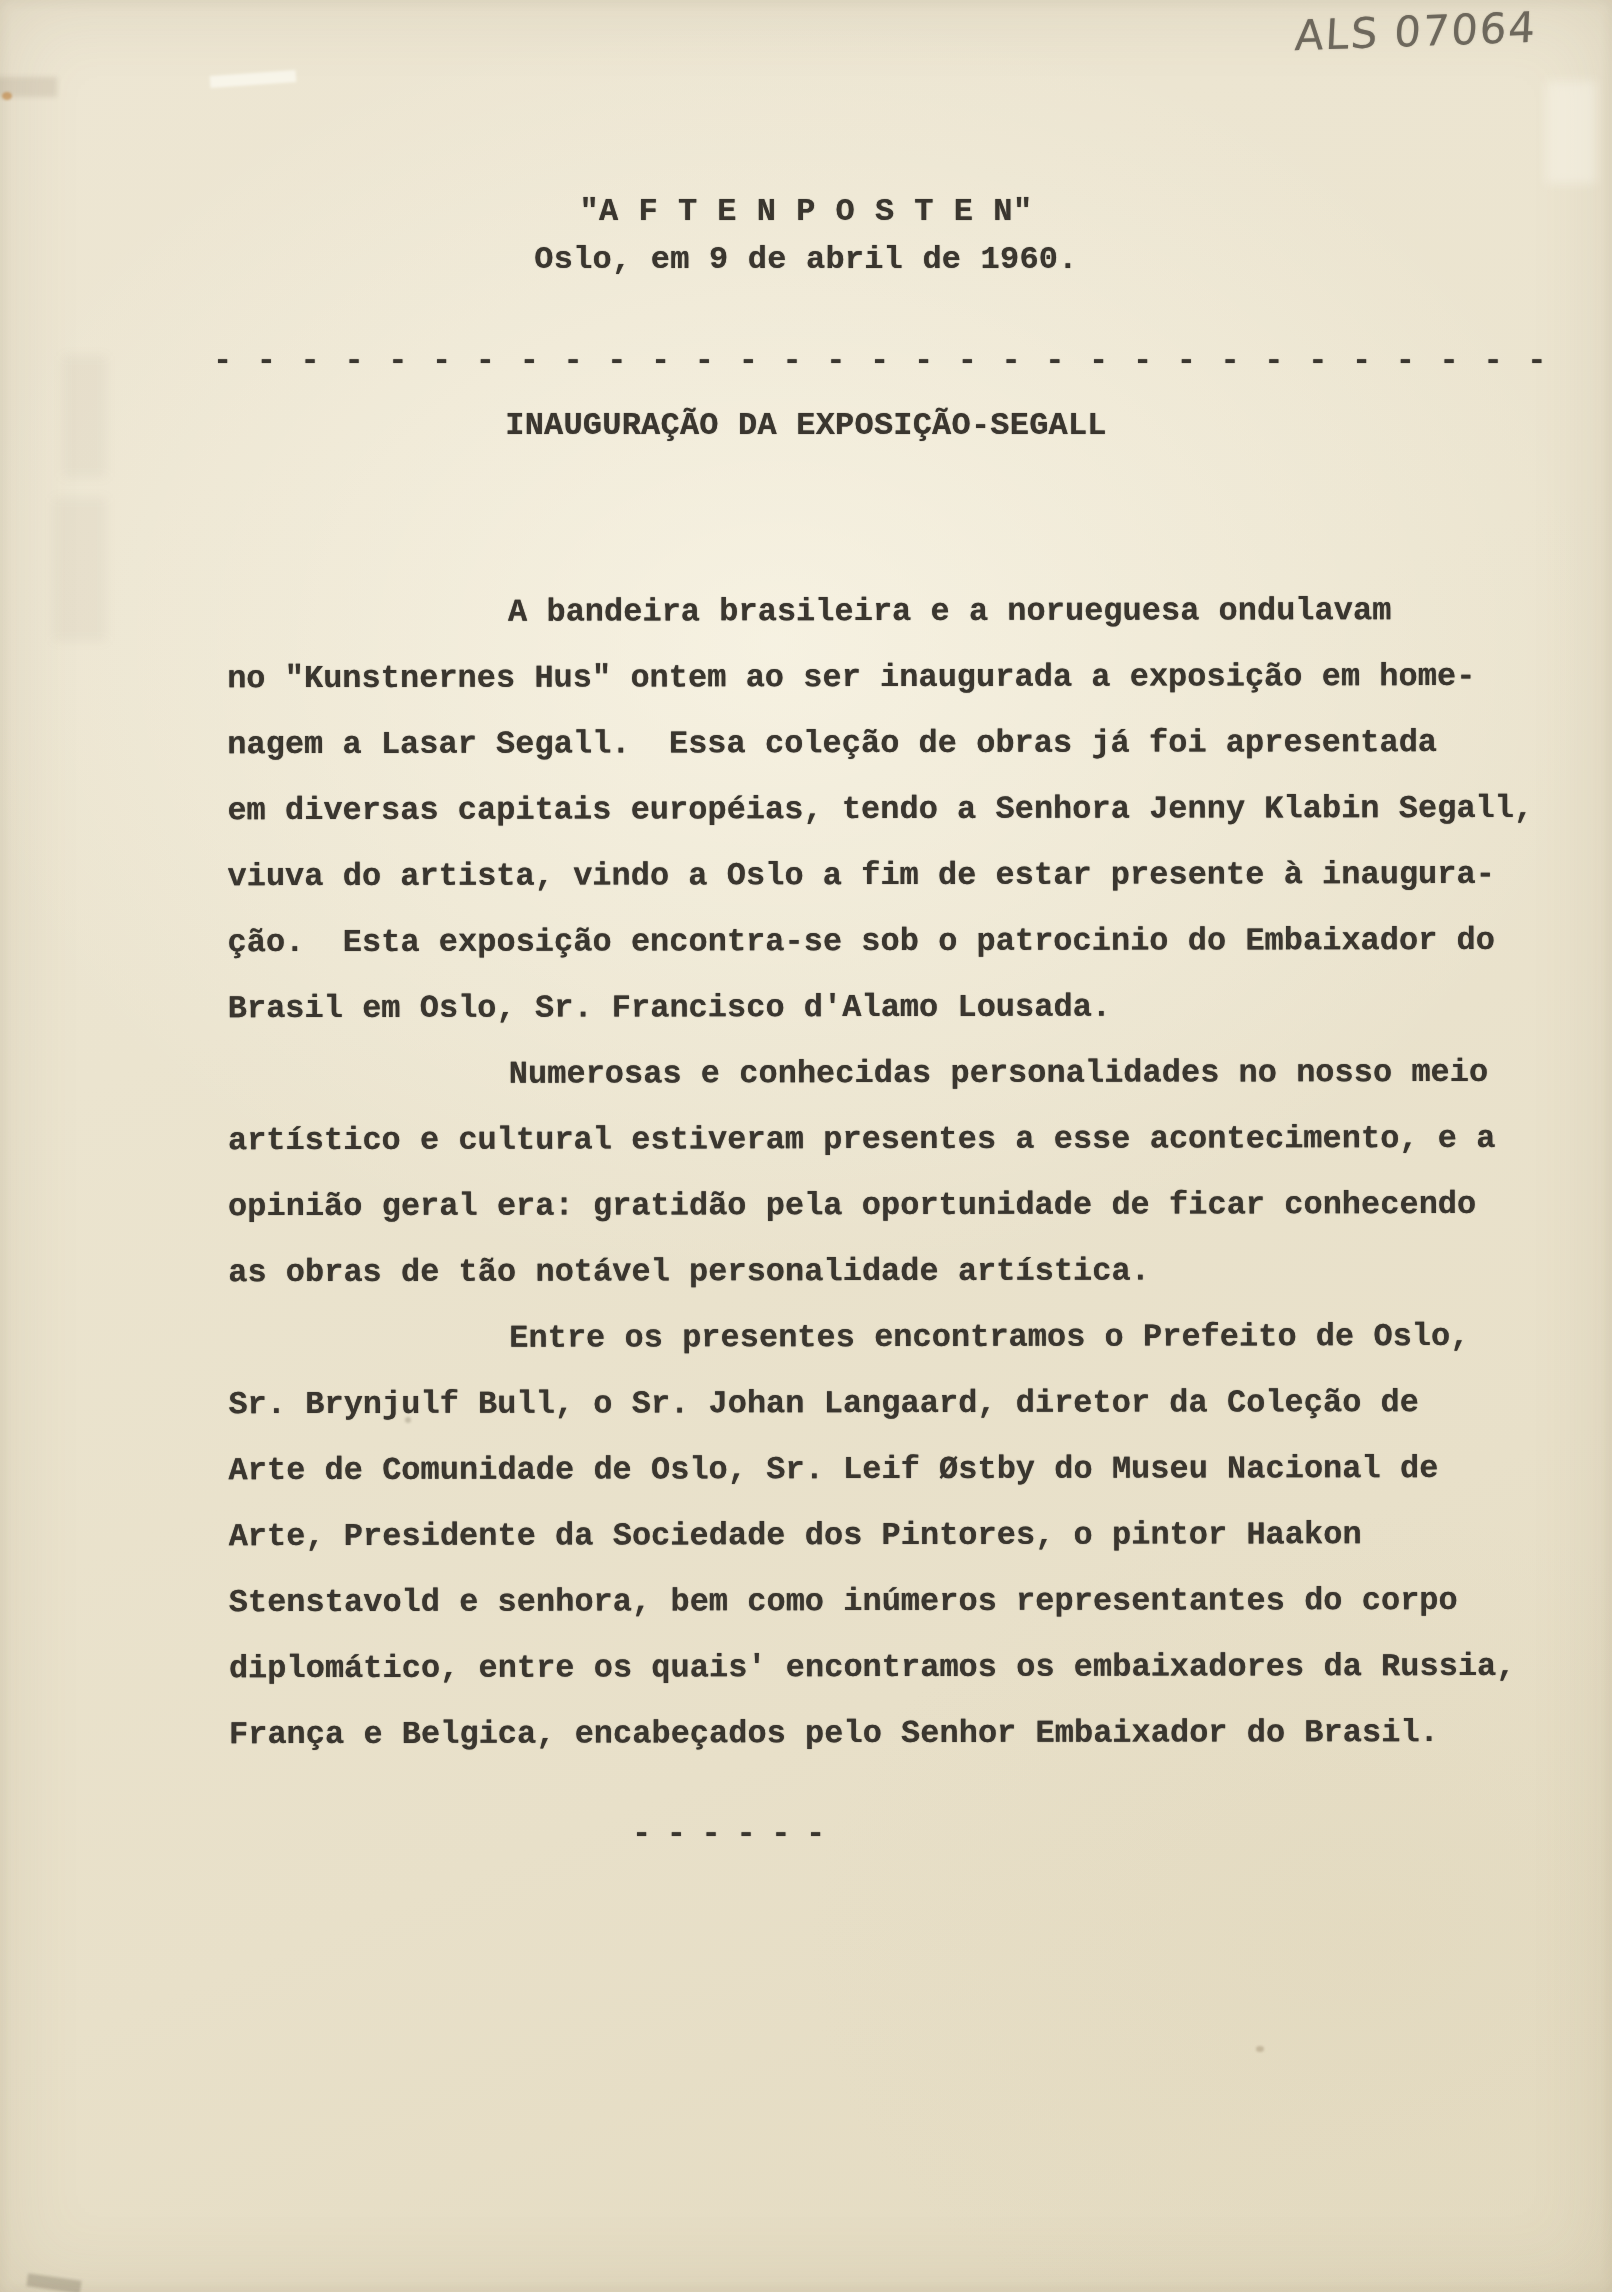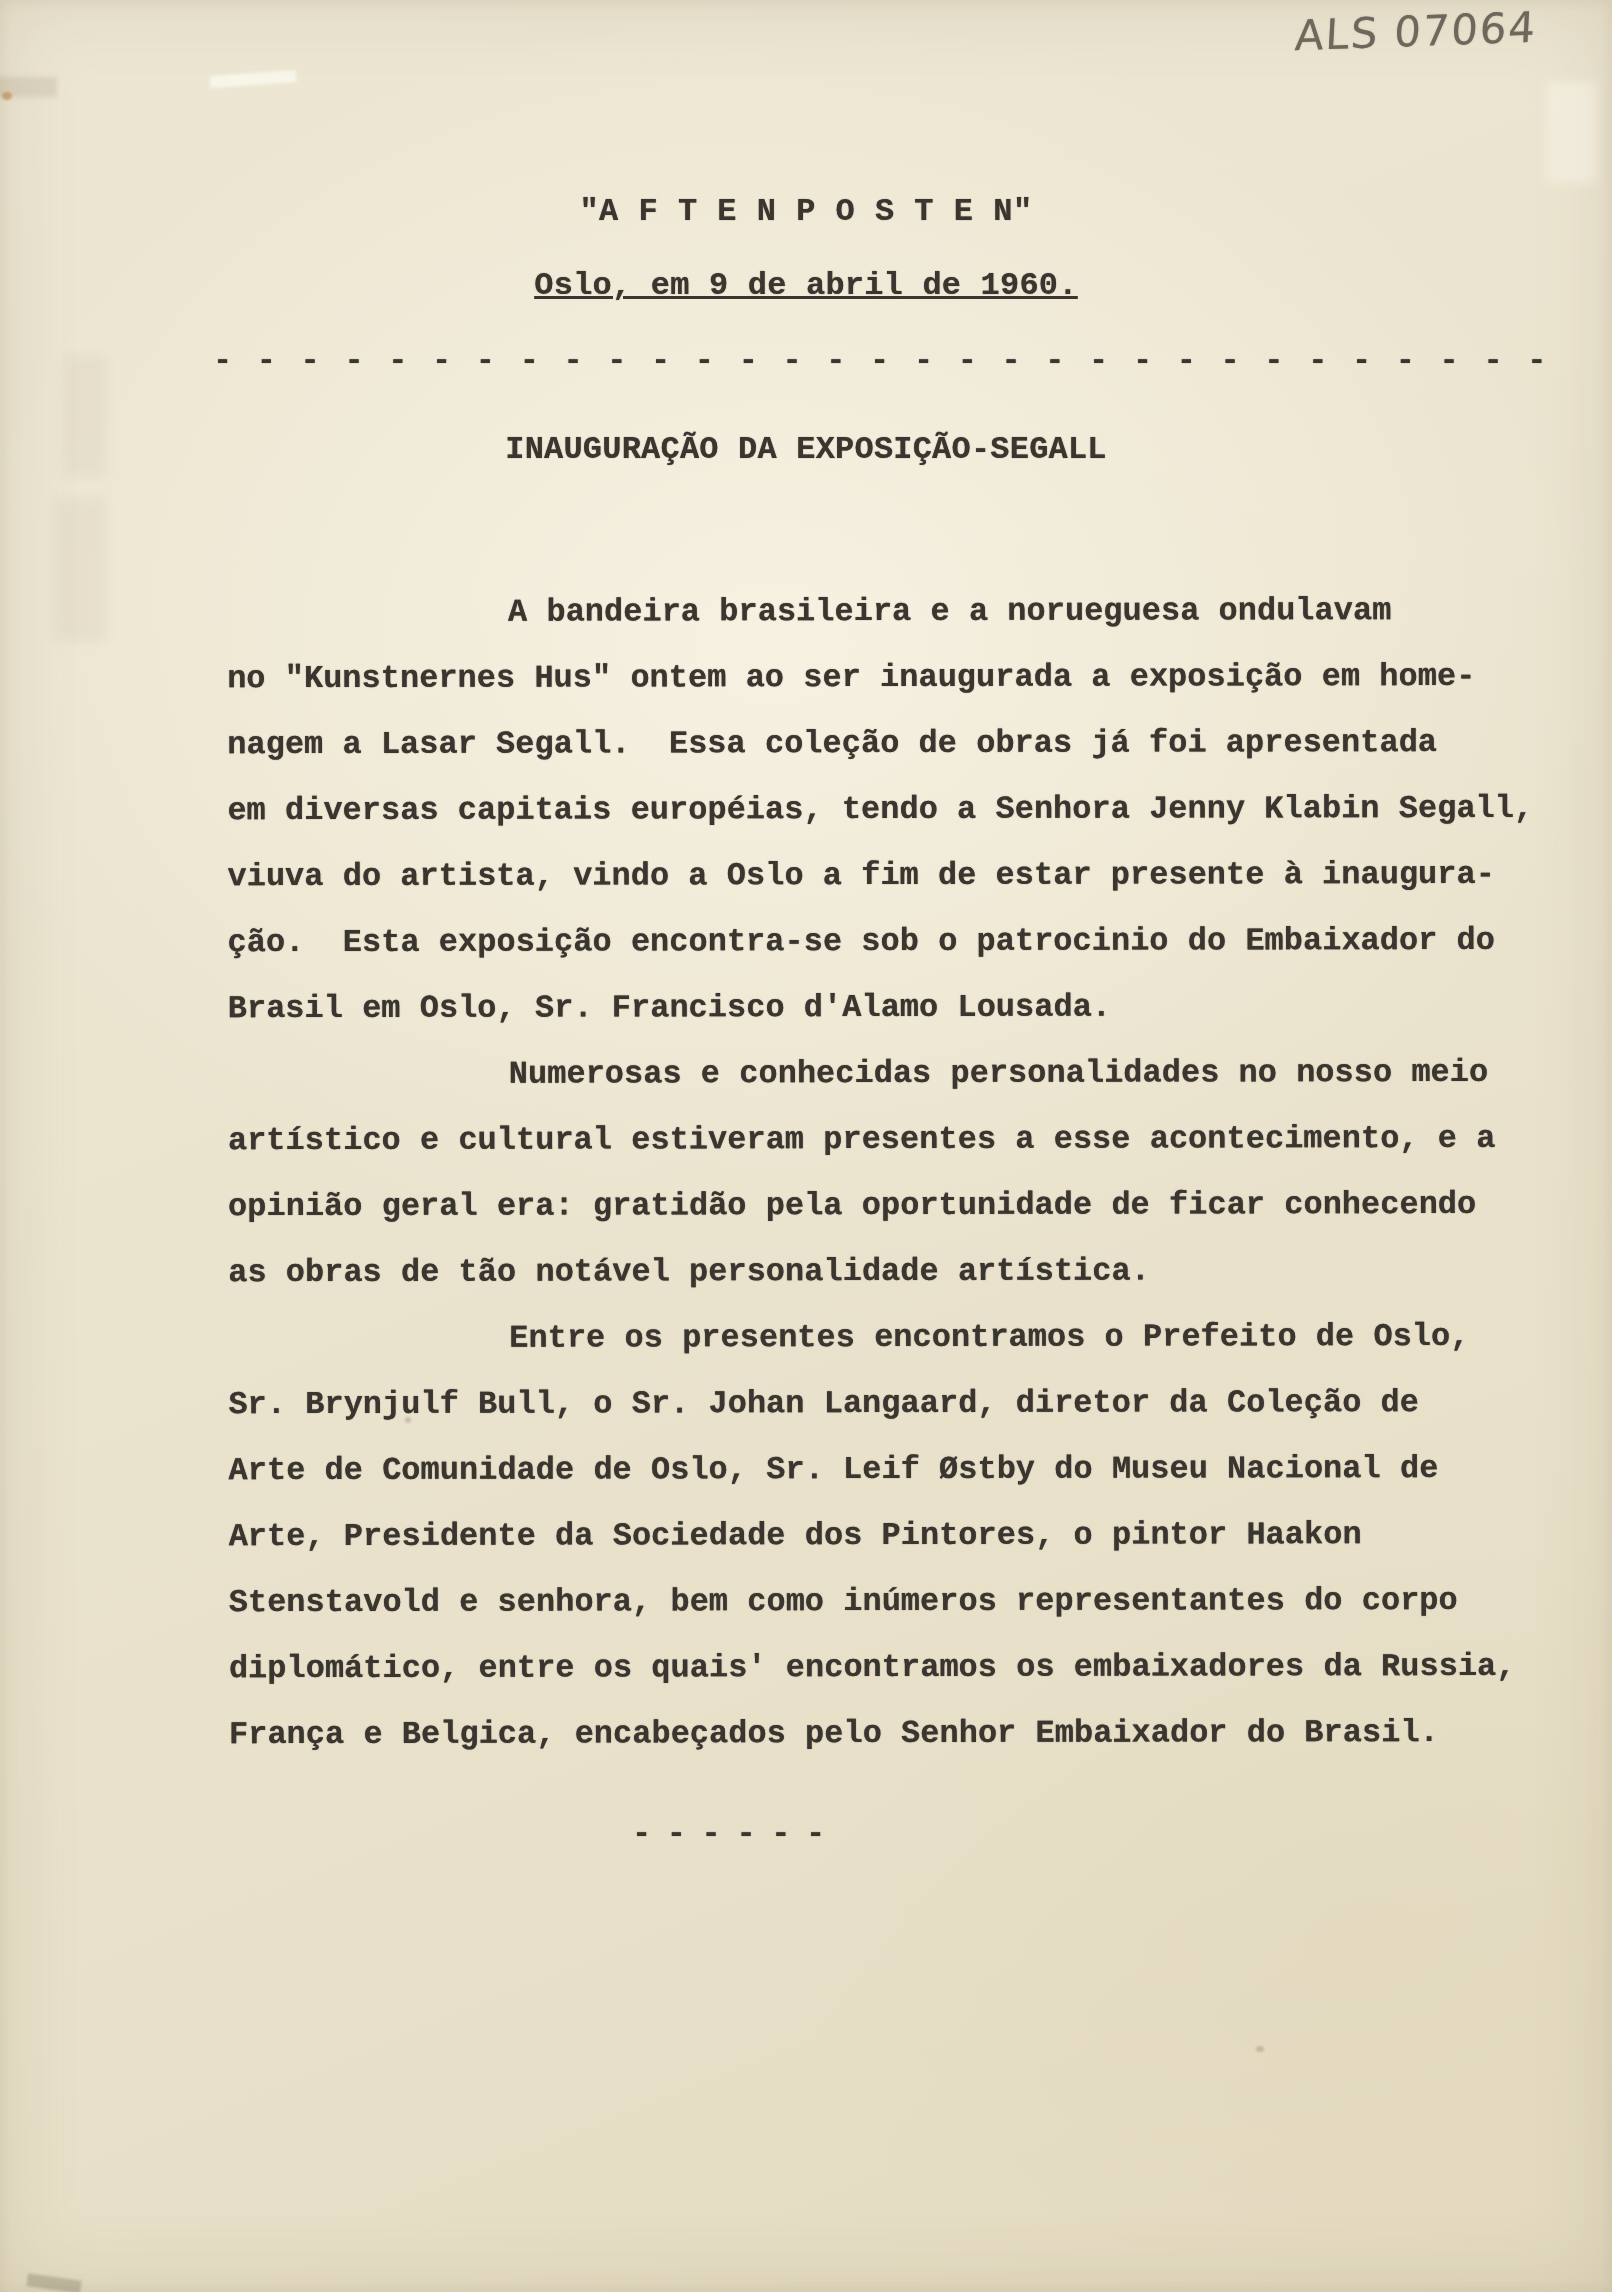--- a/index.html
+++ b/index.html
@@ -22,23 +22,23 @@
     font-weight:700;
     color:#3a362f;
     text-shadow:0 0 1.1px rgba(58,54,47,.8);
     font-size:32px;
     line-height:43px;
     white-space:pre;
   }
   .centered { left:0; width:100%; text-align:center; }
 
   .publication   { top:190px; letter-spacing:0.5px; }
-  .dateline      { top:264px; letter-spacing:0.2px;text-decoration:underline; }
+  .dateline      { top:238px; letter-spacing:0.2px; }
   .top-rule      { top:339px; left:213px; letter-spacing:2.7px; }
-  .article-title { top:428px; letter-spacing:0.2px; }
+  .article-title { top:404px; letter-spacing:0.2px; }
   .end-rule      { top:1812px; left:632px; letter-spacing:-1.8px; }
 
   .article-body {
     position:absolute;
     top:579px; left:228px; width:1361px;
     font-size:32px; line-height:66px;
     font-weight:700;
     color:#3a362f;
     text-shadow:0 0 1.1px rgba(58,54,47,.8);
     transform:rotate(-0.1deg);

